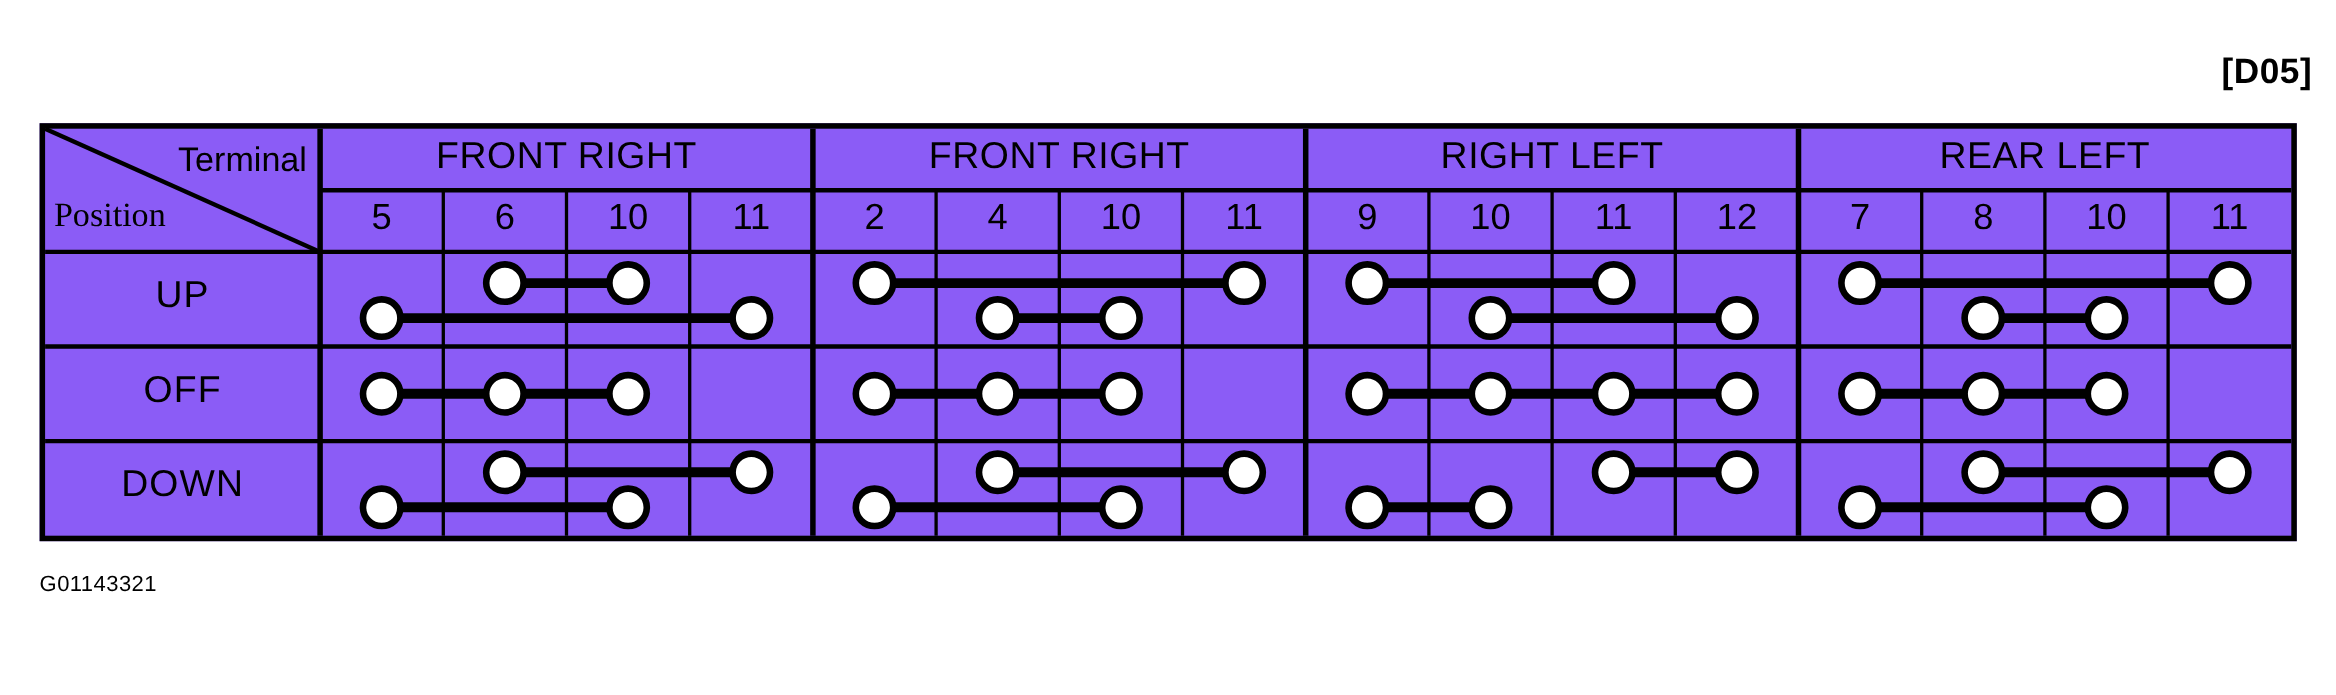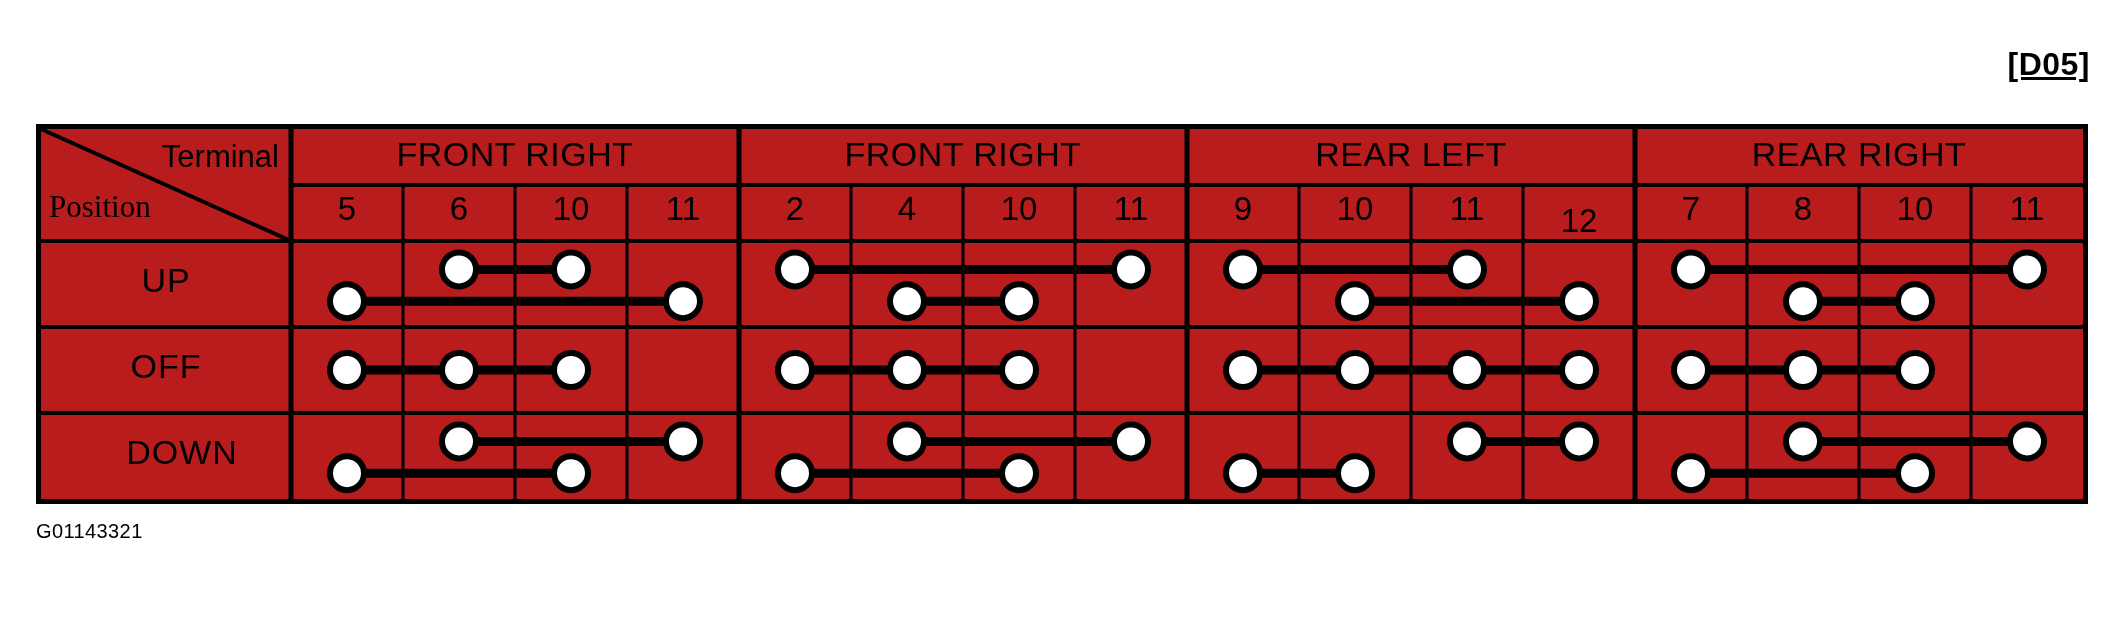--- a/index.html
+++ b/index.html
@@ -5,31 +5,31 @@
   html,body{margin:0;padding:0;}
   body{
     width:2124px;height:632px;background:#fff;
     font-family:"Liberation Sans",sans-serif;
     color:#000;overflow:hidden;position:relative;
   }
   .sheet{position:absolute;left:0;top:0;width:2124px;height:632px;}
 
   
   .code-label{
-    position:absolute;right:34px;top:46px;
-    font-size:32px;font-weight:bold;letter-spacing:0.5px;text-decoration:underline;
+    position:absolute;right:22px;top:46px;
+    font-size:32px;font-weight:bold;letter-spacing:0.5px;
   }
 
   
   .table-wrap{
-    position:absolute;left:36px;top:124px;
+    position:absolute;left:36px;top:112px;
     width:2052px;height:380px;
     border:5px solid #000;
     box-sizing:border-box;
-    background:#b91c1c;
+    background:#8b5cf6;
   }
   svg.grid{position:absolute;left:0;top:0;width:100%;height:100%;overflow:visible;}
 
   
   .hdr-terminal{
     position:absolute;font-size:31px;white-space:nowrap;
   }
   .hdr-position{
     position:absolute;font-size:31px;white-space:nowrap;font-family:Liberation Serif, serif;
   }
@@ -153,30 +153,30 @@
         <div class="group-label" style="left: 250px; top: 6px; width: 448px;">FRONT RIGHT</div>
         <div class="term-num" style="left: 250px; top: 61px; width: 112px;">5</div>
         <div class="term-num" style="left: 362px; top: 61px; width: 112px;">6</div>
         <div class="term-num" style="left: 474px; top: 61px; width: 112px;">10</div>
         <div class="term-num" style="left: 586px; top: 61px; width: 112px;">11</div>
         <div class="group-label" style="left: 698px; top: 6px; width: 448px;">FRONT RIGHT</div>
         <div class="term-num" style="left: 698px; top: 61px; width: 112px;">2</div>
         <div class="term-num" style="left: 810px; top: 61px; width: 112px;">4</div>
         <div class="term-num" style="left: 922px; top: 61px; width: 112px;">10</div>
         <div class="term-num" style="left: 1034px; top: 61px; width: 112px;">11</div>
-        <div class="group-label" style="left: 1146px; top: 6px; width: 448px;">REAR LEFT</div>
+        <div class="group-label" style="left: 1146px; top: 6px; width: 448px;">RIGHT LEFT</div>
         <div class="term-num" style="left: 1146px; top: 61px; width: 112px;">9</div>
         <div class="term-num" style="left: 1258px; top: 61px; width: 112px;">10</div>
         <div class="term-num" style="left: 1370px; top: 61px; width: 112px;">11</div>
-        <div class="term-num" style="left: 1482px; top: 61px; width: 112px; margin-top: 12px;">12</div>
-        <div class="group-label" style="left: 1594px; top: 6px; width: 448px;">REAR RIGHT</div>
+        <div class="term-num" style="left: 1482px; top: 61px; width: 112px;">12</div>
+        <div class="group-label" style="left: 1594px; top: 6px; width: 448px;">REAR LEFT</div>
         <div class="term-num" style="left: 1594px; top: 61px; width: 112px;">7</div>
         <div class="term-num" style="left: 1706px; top: 61px; width: 112px;">8</div>
         <div class="term-num" style="left: 1818px; top: 61px; width: 112px;">10</div>
         <div class="term-num" style="left: 1930px; top: 61px; width: 112px;">11</div>
         <div class="row-label" style="left: 0px; top: 132px; width: 250px;">UP</div>
         <div class="row-label" style="left: 0px; top: 218px; width: 250px;">OFF</div>
-        <div class="row-label" style="left: 0px; top: 304px; width: 250px; padding-left: 16px;">DOWN</div>
+        <div class="row-label" style="left: 0px; top: 304px; width: 250px;">DOWN</div>
       </div>
   </div>
 
   <div class="fig-id">G01143321</div>
 </div>
 
 </body></html>

